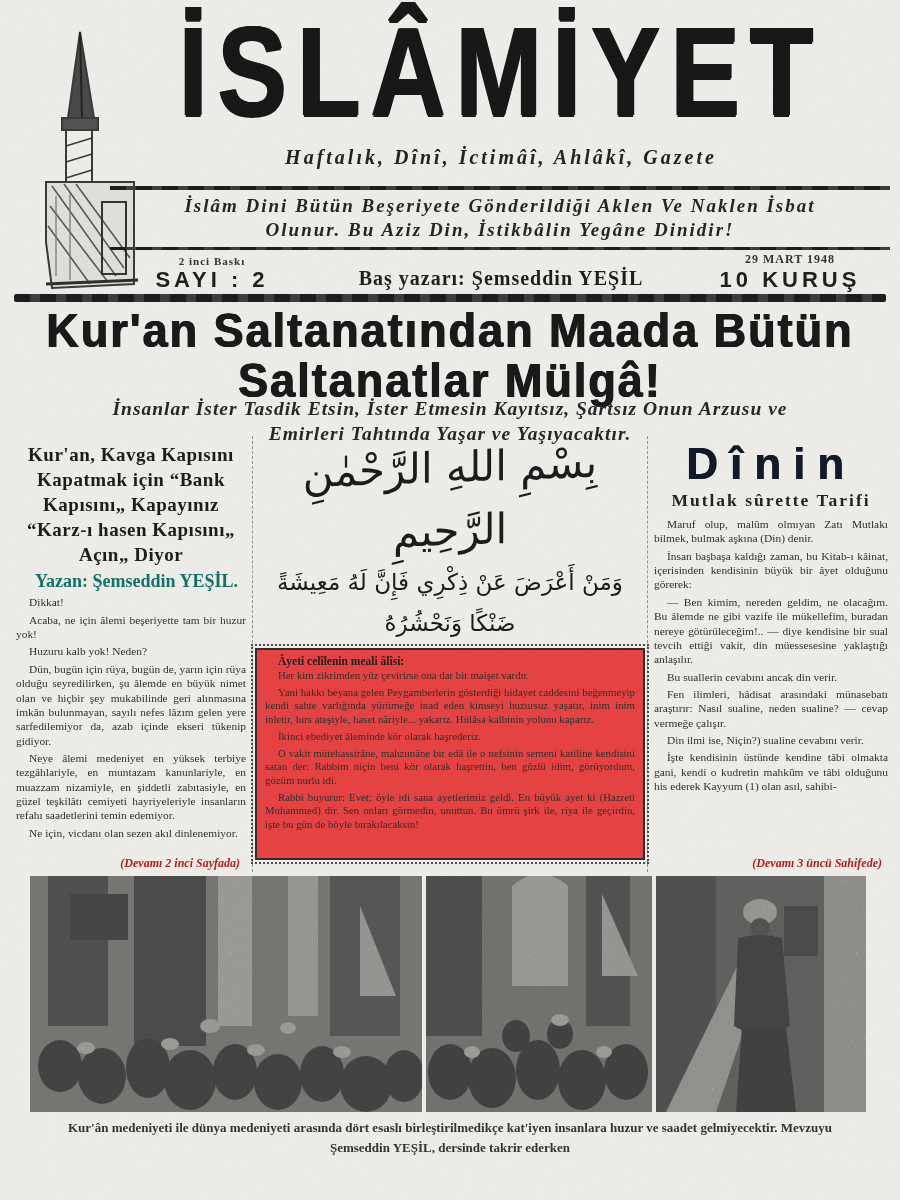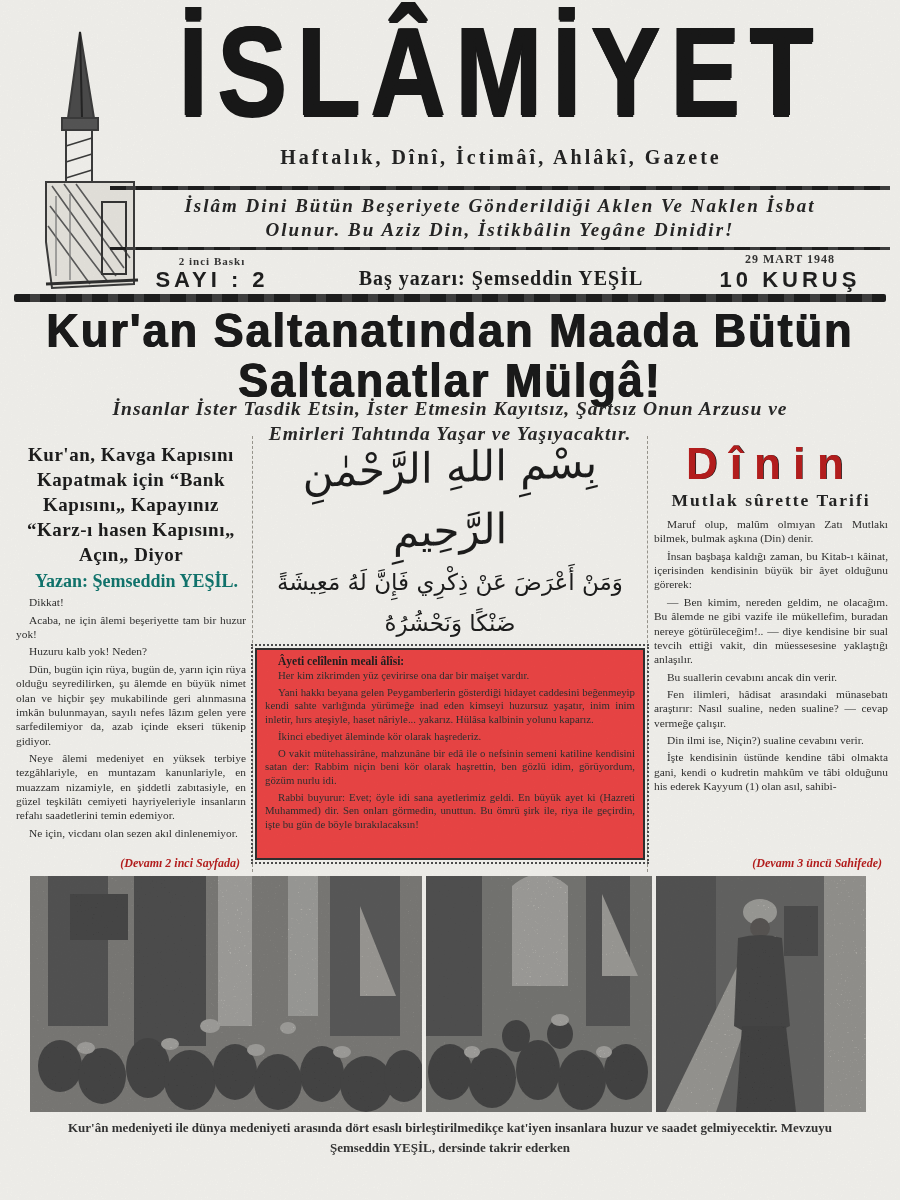--- a/index.html
+++ b/index.html
@@ -5,21 +5,21 @@
   html,body{margin:0;padding:0;}
   body{width:900px;height:1200px;background:#e8e6e0;font-family:"Liberation Serif","DejaVu Serif",serif;}
   #page{position:relative;width:900px;height:1200px;background:#f7f6f1;color:#1d1d1d;overflow:hidden;}
 
   
   .minaret{position:absolute;left:16px;top:26px;width:132px;height:272px;}
   .masthead{position:absolute;left:112px;top:8px;width:778px;text-align:center;}
   .mast-title{font-family:"Liberation Sans","DejaVu Sans",sans-serif;font-weight:bold;font-size:104px;
     letter-spacing:10px;line-height:1;transform:scaleY(1.22);transform-origin:top center;
     color:#161616;text-shadow:1px 0 #161616,-1px 0 #161616,0 1px #161616;white-space:nowrap;}
-  .mast-sub{margin-top:34px;font-size:20px;font-weight:bold;letter-spacing:3px;color:#222;}
+  .mast-sub{margin-top:34px;font-size:20px;font-weight:bold;font-style:italic;letter-spacing:3px;color:#222;}
   .rule{position:absolute;background:repeating-linear-gradient(90deg,#1c1c1c 0 16px,#3d3d3d 16px 26px);}
   .rule.r1{left:110px;top:186px;width:780px;height:4px;}
   .rule.r2{left:110px;top:247px;width:780px;height:3px;}
   .rule.r3{left:14px;top:294px;width:872px;height:8px;border-radius:2px;}
   .motto{position:absolute;left:110px;top:194px;width:780px;text-align:center;font-weight:bold;font-style:italic;
     font-size:19px;line-height:1.28;letter-spacing:2px;color:#242424;}
   .inforow{position:absolute;left:112px;top:252px;width:778px;height:40px;display:grid;grid-template-columns:200px 1fr 200px;align-items:end;}
   .cell{text-align:center;}
   .ed-small{font-size:11px;font-weight:bold;letter-spacing:1px;color:#333;}
   .ed-big{font-family:"Liberation Sans","DejaVu Sans",sans-serif;font-size:22px;font-weight:bold;letter-spacing:4px;color:#1e1e1e;}
@@ -45,21 +45,21 @@
   .cont{position:absolute;bottom:1px;right:6px;font-size:12px;font-weight:bold;font-style:italic;background:#f7f6f1;padding-left:6px;color:#b91c1c;}
 
   .calli{height:208px;text-align:center;direction:rtl;color:#1b1b1b;overflow:hidden;font-family:"DejaVu Sans",sans-serif;}
   .basmala{font-size:42px;line-height:1.5;transform:skewY(-2deg);}
   .aya{font-size:23px;line-height:1.78;}
   .mealbox{position:relative;margin-top:4px;height:212px;overflow:hidden;border:2px solid #2e2e2e;outline:2px dotted #4c4c4c;outline-offset:2px;padding:5px 8px;box-sizing:border-box;background:#ef4444;}
   .mealbox .para{font-size:10.8px;line-height:1.27;}
   .meal-intro{font-size:11.5px;font-weight:bold;text-indent:13px;margin:0 0 2px 0;}
 
   .artR-head{font-family:"Liberation Sans","DejaVu Sans",sans-serif;font-size:44px;font-weight:bold;text-align:center;
-    letter-spacing:12px;line-height:1;color:#b91c1c;text-shadow:.7px 0 #181818;}
+    letter-spacing:12px;line-height:1;color:#0f172a;text-shadow:.7px 0 #181818;}
   .artR-sub{font-size:17.5px;font-weight:bold;text-align:center;letter-spacing:2px;margin:4px 0 6px 0;color:#222;}
 
   
   .photos{position:absolute;left:0;top:876px;width:900px;height:236px;}
   .photo{position:absolute;top:0;height:236px;background:#8d8d8d;}
   .ph1{left:30px;width:392px;}
   .ph2{left:426px;width:226px;}
   .ph3{left:656px;width:210px;}
   .photo svg{display:block;width:100%;height:100%;}
   .caption{position:absolute;left:40px;top:1118px;width:820px;text-align:center;font-size:13px;font-weight:bold;line-height:1.55;color:#333;}

